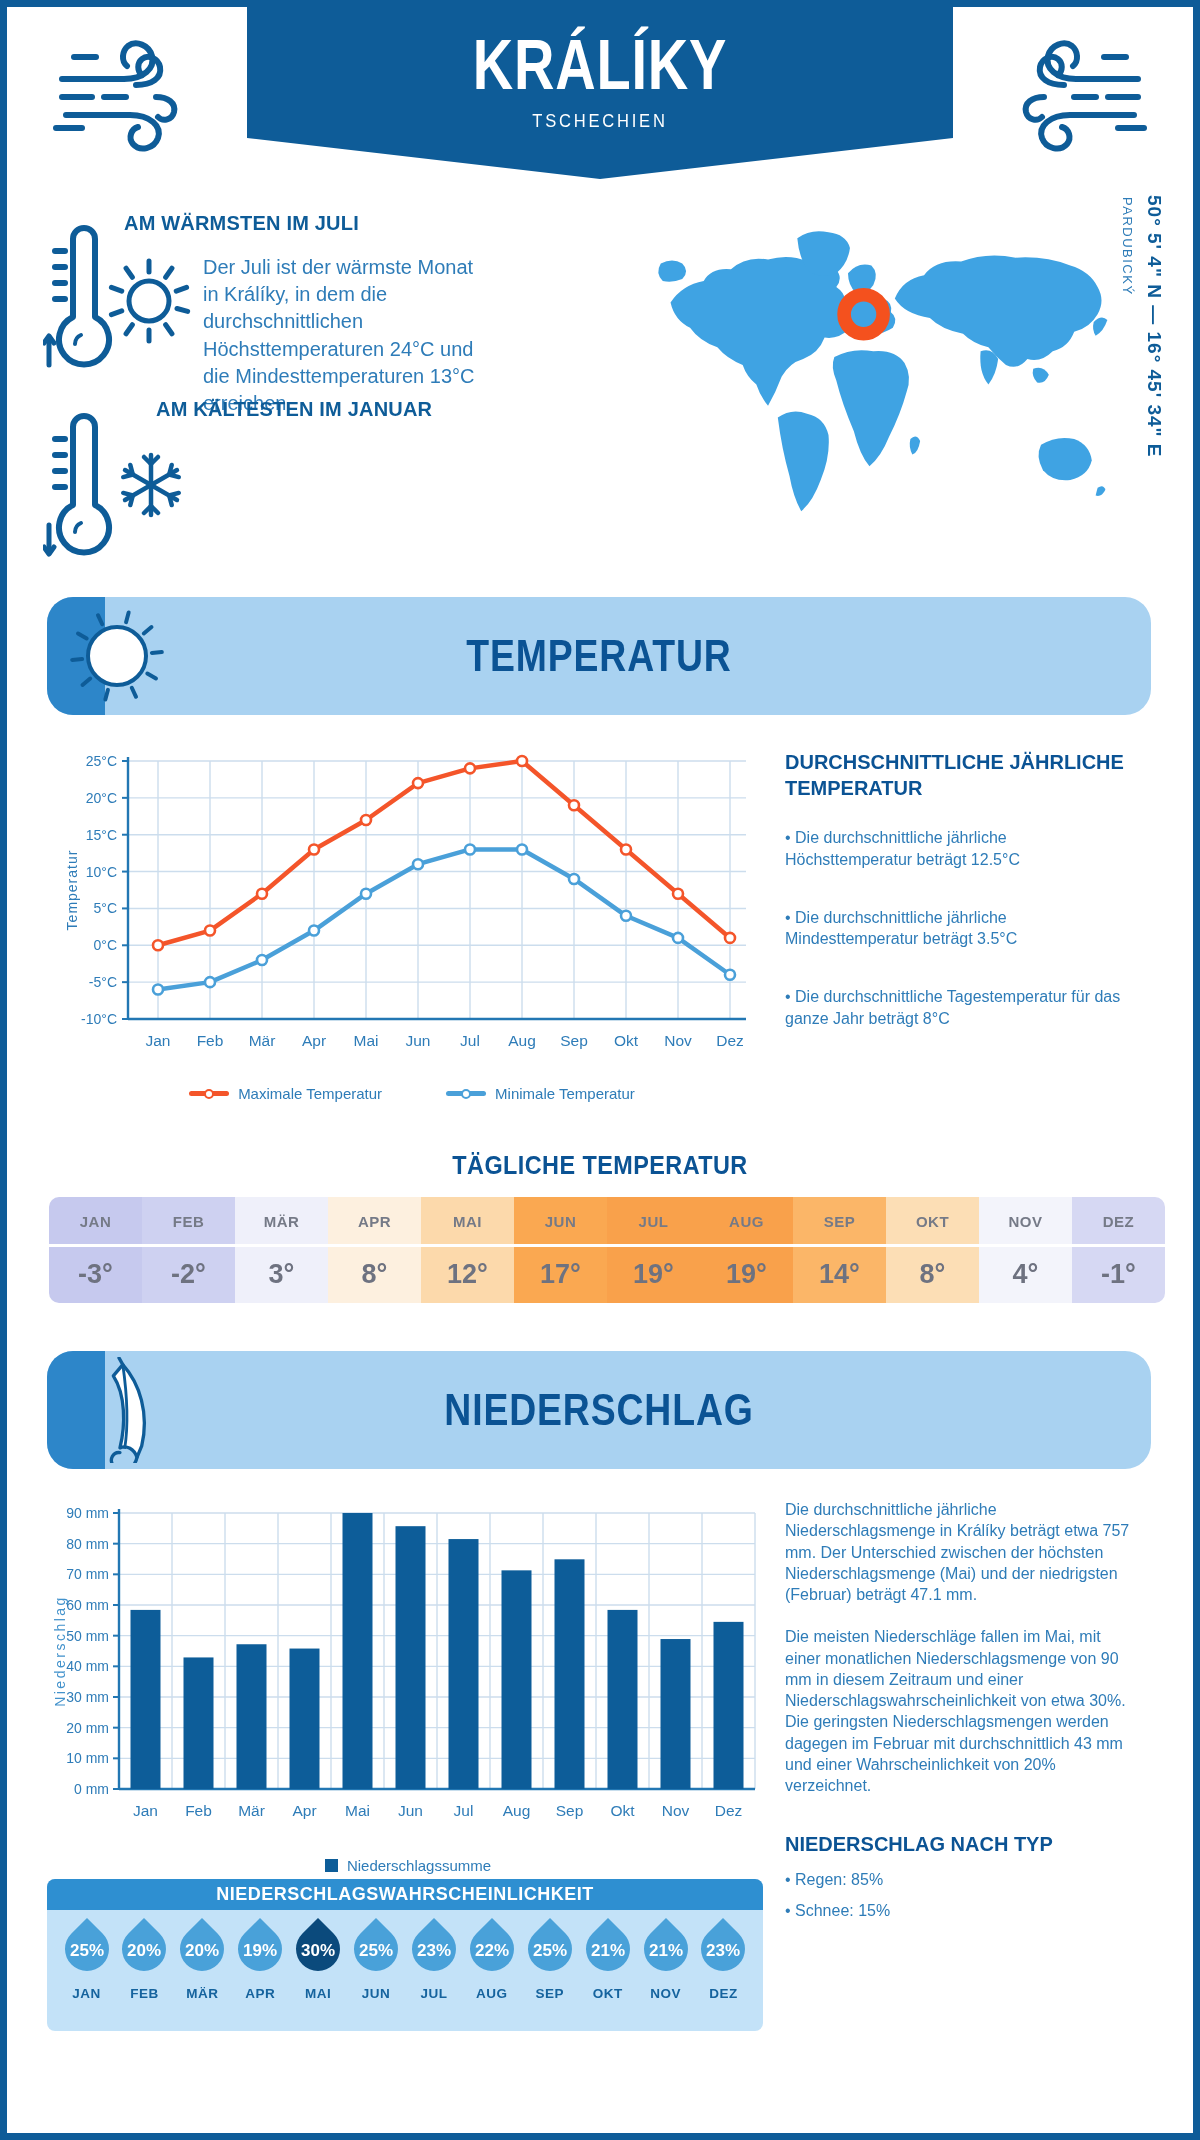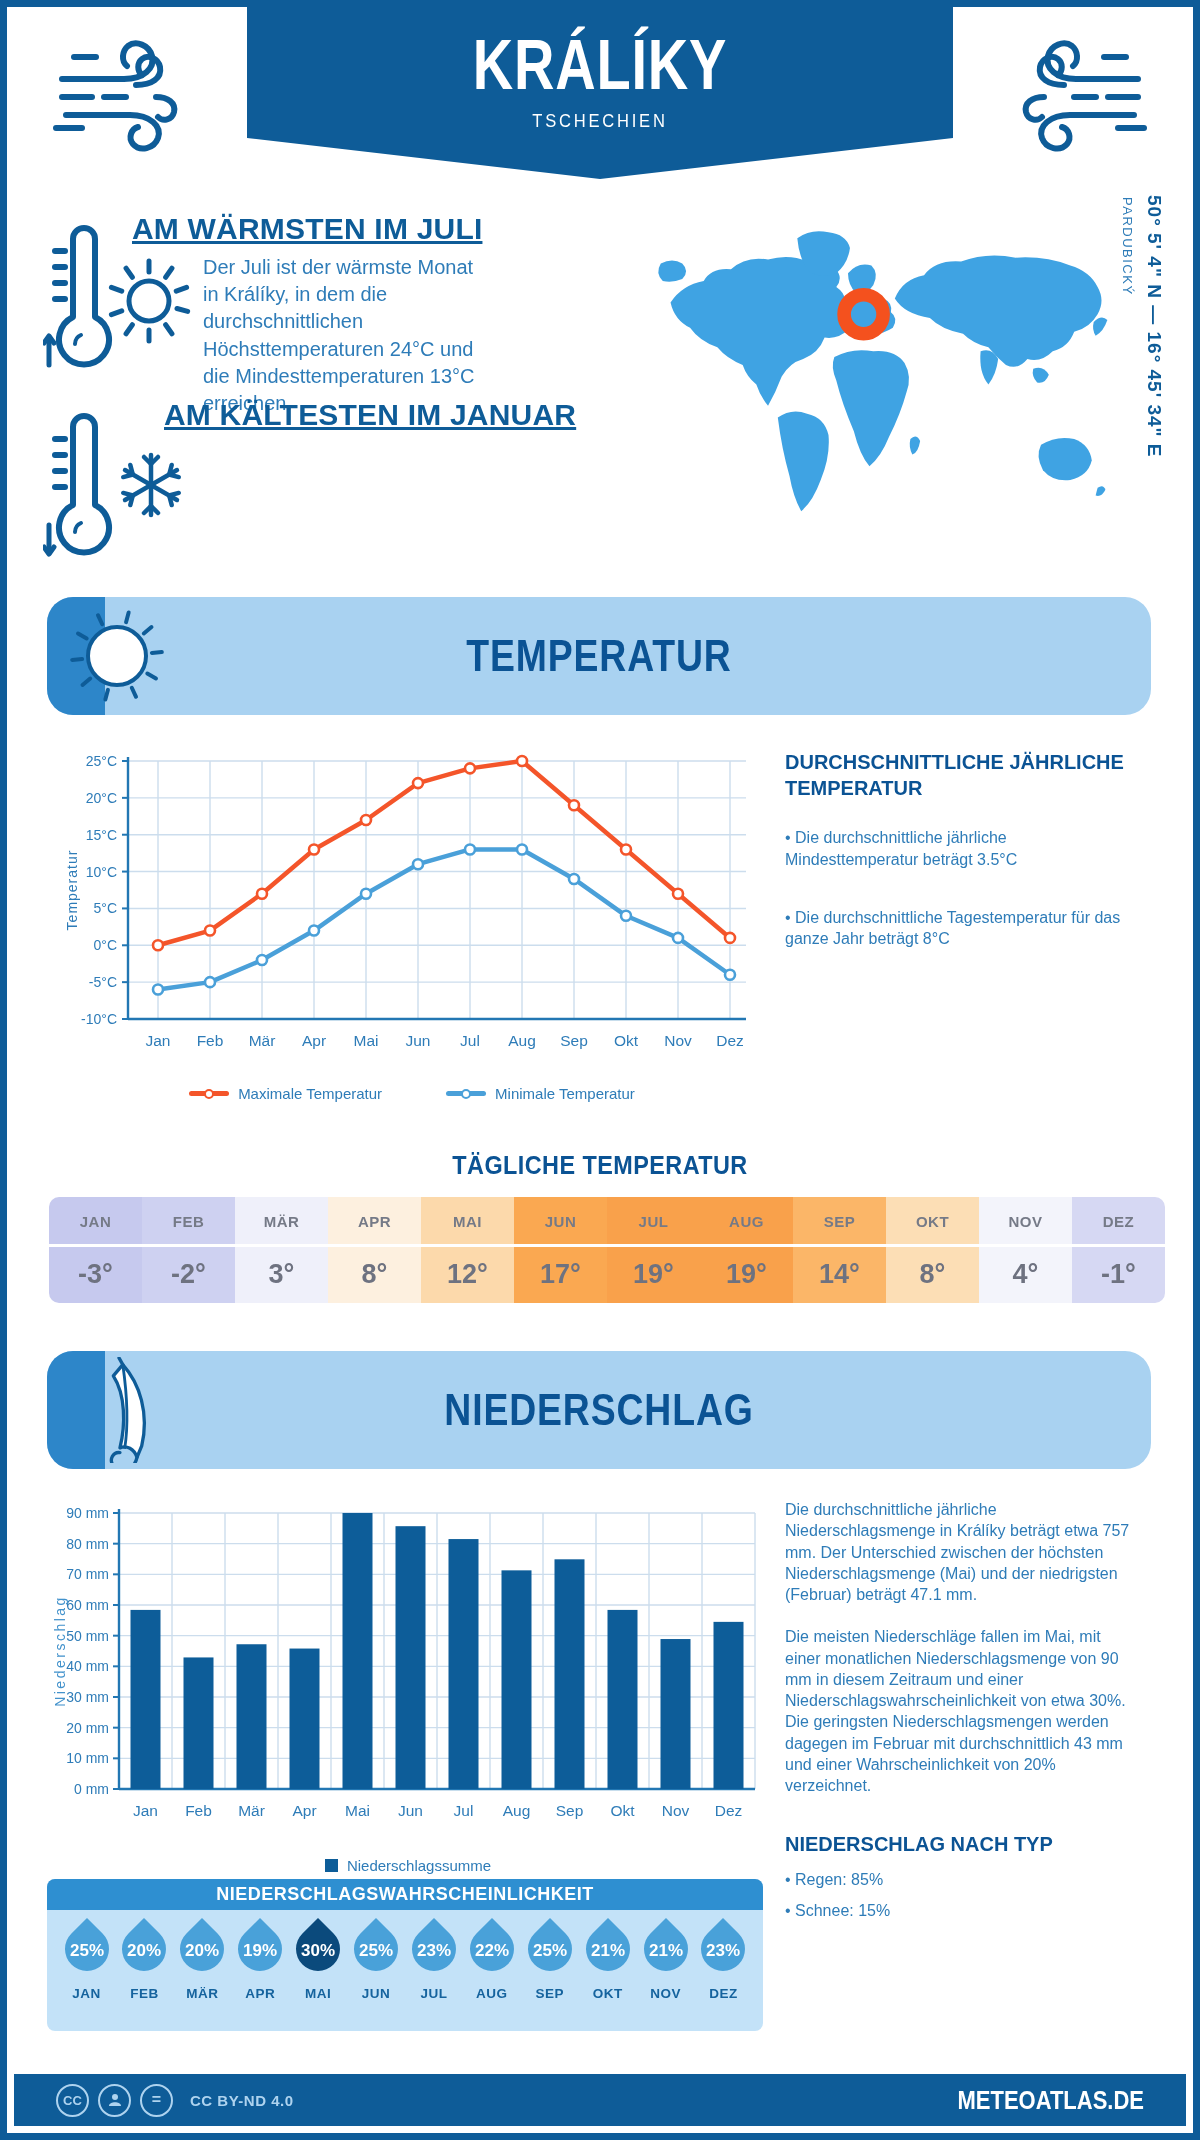--- a/index.html
+++ b/index.html
@@ -14,21 +14,21 @@
   .banner::after{content:"";position:absolute;top:131px;left:0;width:0;height:0;
           border-left:353px solid transparent;border-right:353px solid transparent;
           border-top:41px solid #0e5c98;}
   .banner-title{padding-top:18px;font-size:70px;font-weight:bold;letter-spacing:1px;transform:scaleX(.8);}
   .banner-subtitle{margin-top:6px;font-size:18px;letter-spacing:3px;transform:scaleX(.92);}
   .wind{position:absolute;top:26px;width:150px;height:122px;}
   .wind.left{left:45px;}
   .wind.right{right:45px;transform:scaleX(-1);}
 
   
-  .hl-title{position:absolute;left:125px;font-size:30px;font-weight:bold;color:#0e5c98;letter-spacing:.2px;text-decoration:underline;}
+  .hl-title{position:absolute;left:117px;font-size:20px;font-weight:bold;color:#0e5c98;letter-spacing:.2px;}
   .hl-text{position:absolute;font-size:20px;line-height:1.36;color:#2e7cb8;}
   #warm-title{top:205px;}
   #warm-text{left:196px;top:247px;width:278px;}
   #cold-title{top:391px;margin-left:32px;}
   #cold-text{left:196px;top:433px;width:360px;}
   .thermo{position:absolute;left:36px;width:80px;height:155px;}
   #warm-thermo{top:210px;}
   #cold-thermo{top:398px;}
   #warm-sun{position:absolute;left:100px;top:236px;width:84px;height:110px;}
   #cold-snow{position:absolute;left:108px;top:438px;width:72px;height:76px;}
@@ -352,20 +352,21 @@
       <div class="lg-item">
         <span class="lg-line" style="background: rgb(74, 160, 217);">
           <span class="lg-dot" style="border-color: rgb(74, 160, 217);"></span>
         </span>
         <span>Minimale Temperatur</span>
       </div>
     </div>
 
   <div class="temp-side">
     <h3 class="side-heading">DURCHSCHNITTLICHE JÄHRLICHE TEMPERATUR</h3>
+    <div class="bullet">Die durchschnittliche jährliche Höchsttemperatur beträgt 12.5°C</div>
     <div class="bullet">Die durchschnittliche jährliche Mindesttemperatur beträgt 3.5°C</div>
     <div class="bullet">Die durchschnittliche Tagestemperatur für das ganze Jahr beträgt 8°C</div>
   </div>
 
   <div class="daily-title">TÄGLICHE TEMPERATUR</div>
   <div class="daily-table" id="daily-table">
       <div class="daily-cell" style="background: rgb(198, 201, 238);">
         <div class="daily-month">JAN</div>
         <div class="daily-value">-3°</div>
       </div>
@@ -585,28 +586,14 @@
         </div>
         <div class="prob-item">
           <div class="drop">
             <span>23%</span>
           </div>
           <div class="prob-month">DEZ</div>
         </div>
       </div>
   </div>
 
-  <div class="footer">
-    <div class="cc-group">
-      <span class="cc-circle">CC</span>
-      <span class="cc-circle">
-        <svg width="16" height="16" viewBox="0 0 16 16">
-            <circle cx="8" cy="5" r="3" fill="#aed3ef"></circle>
-            <path d="M2 14 C2 9 14 9 14 14 Z" fill="#aed3ef"></path>
-          </svg>
-      </span>
-      <span class="cc-circle" style="font-size:16px;">=</span>
-      <span class="cc-label">CC BY-ND 4.0</span>
-    </div>
-    <div class="site">METEOATLAS.DE</div>
-  </div>
 
 </div>
 
 </body></html>

